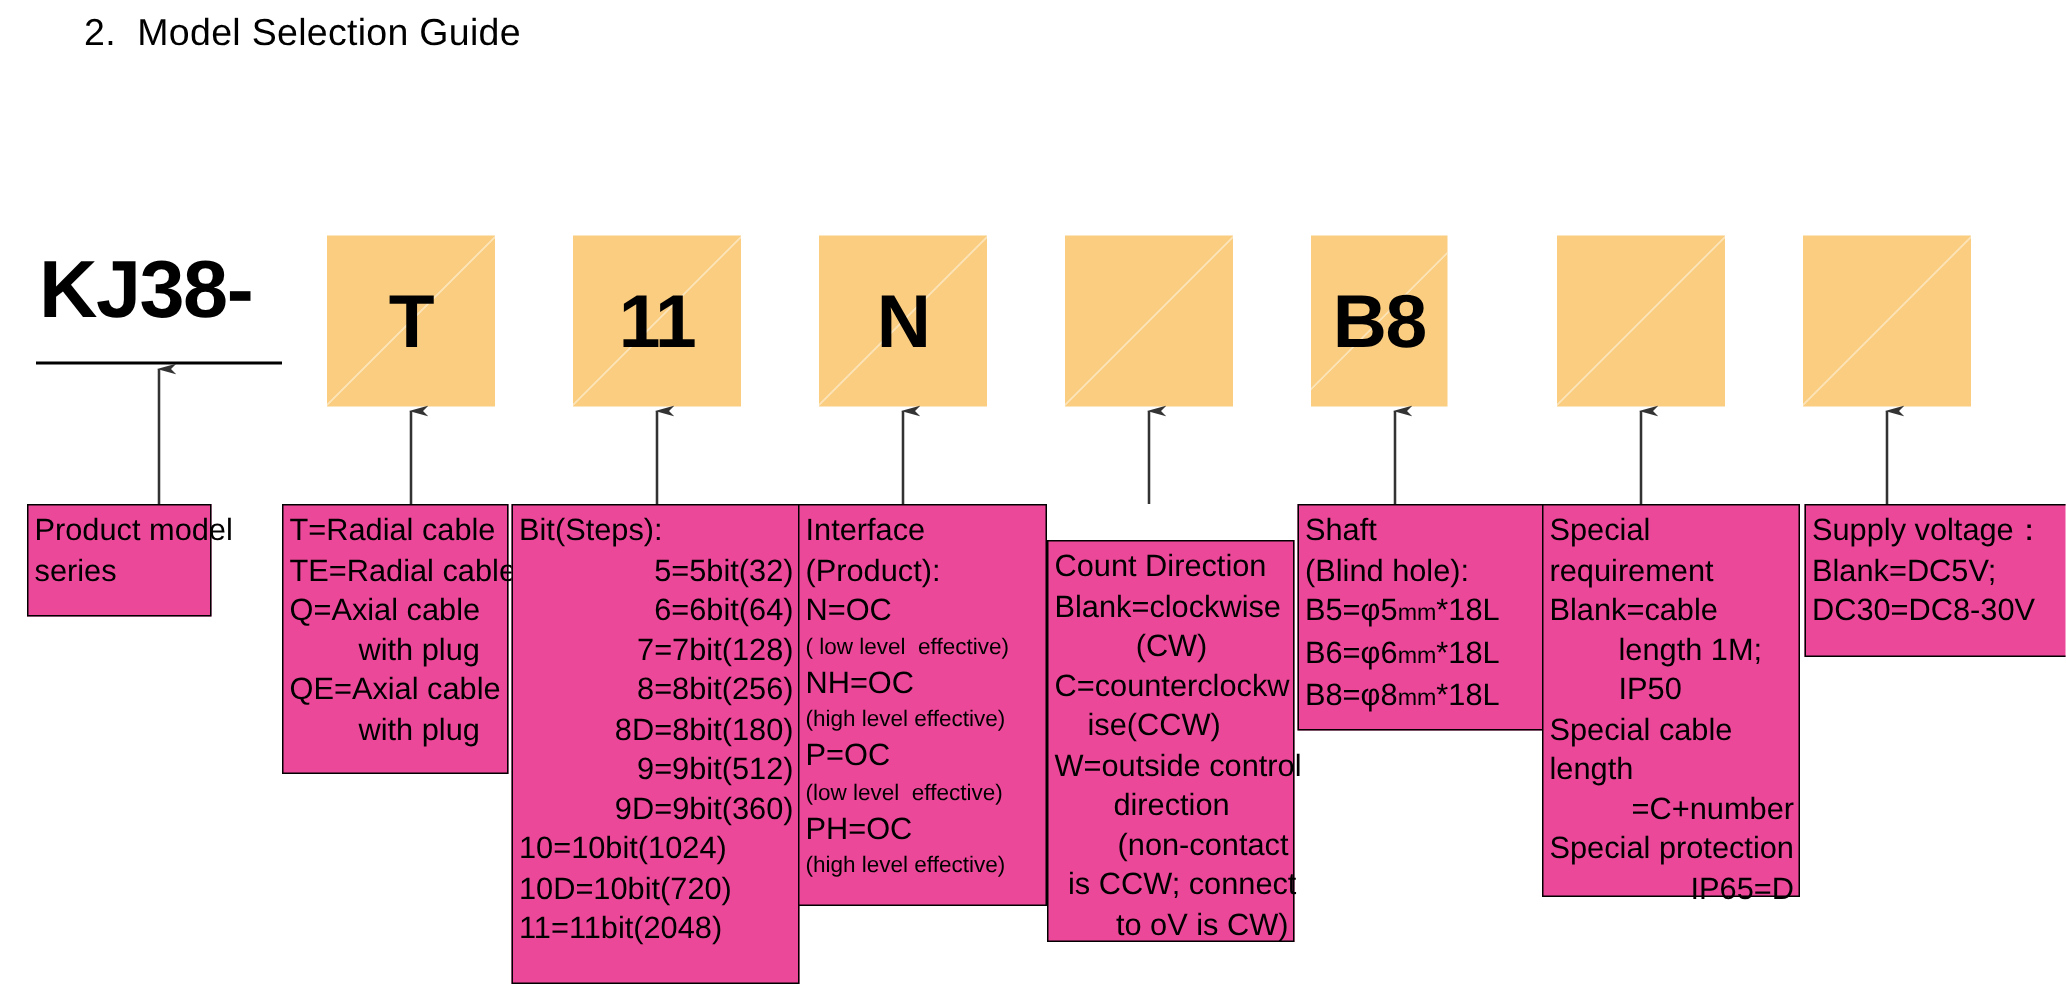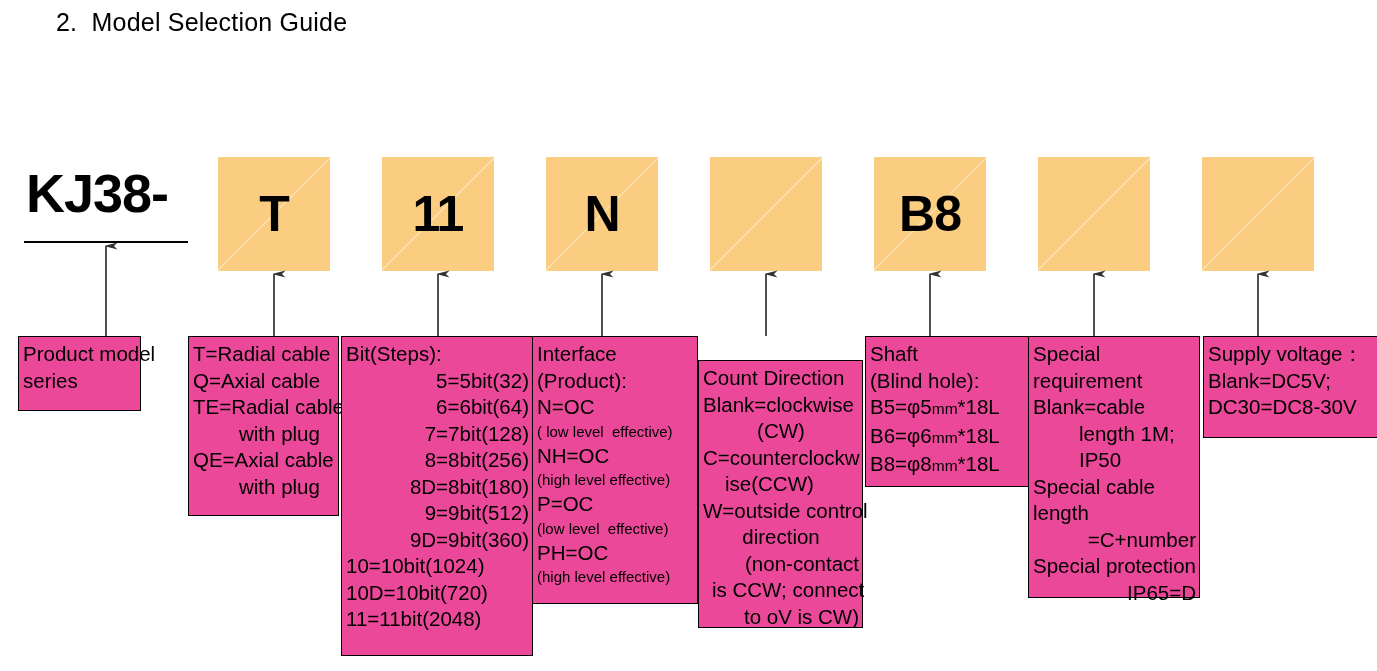--- a/index.html
+++ b/index.html
@@ -133,21 +133,21 @@
   <div class="code-box" style="left:546px; top:157px; width:112px; height:114px;">
     <span class="sheen"></span>
     <span class="code-label">N</span>
   </div>
 
   <div class="code-box" style="left:710px; top:157px; width:112px; height:114px;">
     <span class="sheen"></span>
     <span class="code-label"></span>
   </div>
 
-  <div class="code-box" style="left:874px; top:157px; width:112px; height:114px;">
+  <div class="code-box" style="left:874px; top:157px; width:91px; height:114px;">
     <span class="sheen"></span>
     <span class="code-label">B8</span>
   </div>
 
   <div class="code-box" style="left:1038px; top:157px; width:112px; height:114px;">
     <span class="sheen"></span>
     <span class="code-label"></span>
   </div>
 
   <div class="code-box" style="left:1202px; top:157px; width:112px; height:114px;">
@@ -174,22 +174,22 @@
   </svg>
 </div>
 
 <div class="desc-box" style="left:18px; top:336px; width:123px; height:75px;">
   <span class="desc-line">Product model</span>
   <span class="desc-line">series</span>
 </div>
 
 <div class="desc-box" style="left:188px; top:336px; width:151px; height:180px;">
   <span class="desc-line">T=Radial cable</span>
+  <span class="desc-line">TE=Radial cable</span>
   <span class="desc-line">Q=Axial cable</span>
-  <span class="desc-line">TE=Radial cable</span>
   <span class="desc-line indent3">with plug</span>
   <span class="desc-line">QE=Axial cable</span>
   <span class="desc-line indent3">with plug</span>
 </div>
 
 <div class="desc-box" style="left:341px; top:336px; width:192px; height:320px;">
   <span class="desc-line">Bit(Steps):</span>
   <span class="desc-line indent1">5=5bit(32)</span>
   <span class="desc-line indent1">6=6bit(64)</span>
   <span class="desc-line indent1">7=7bit(128)</span>

